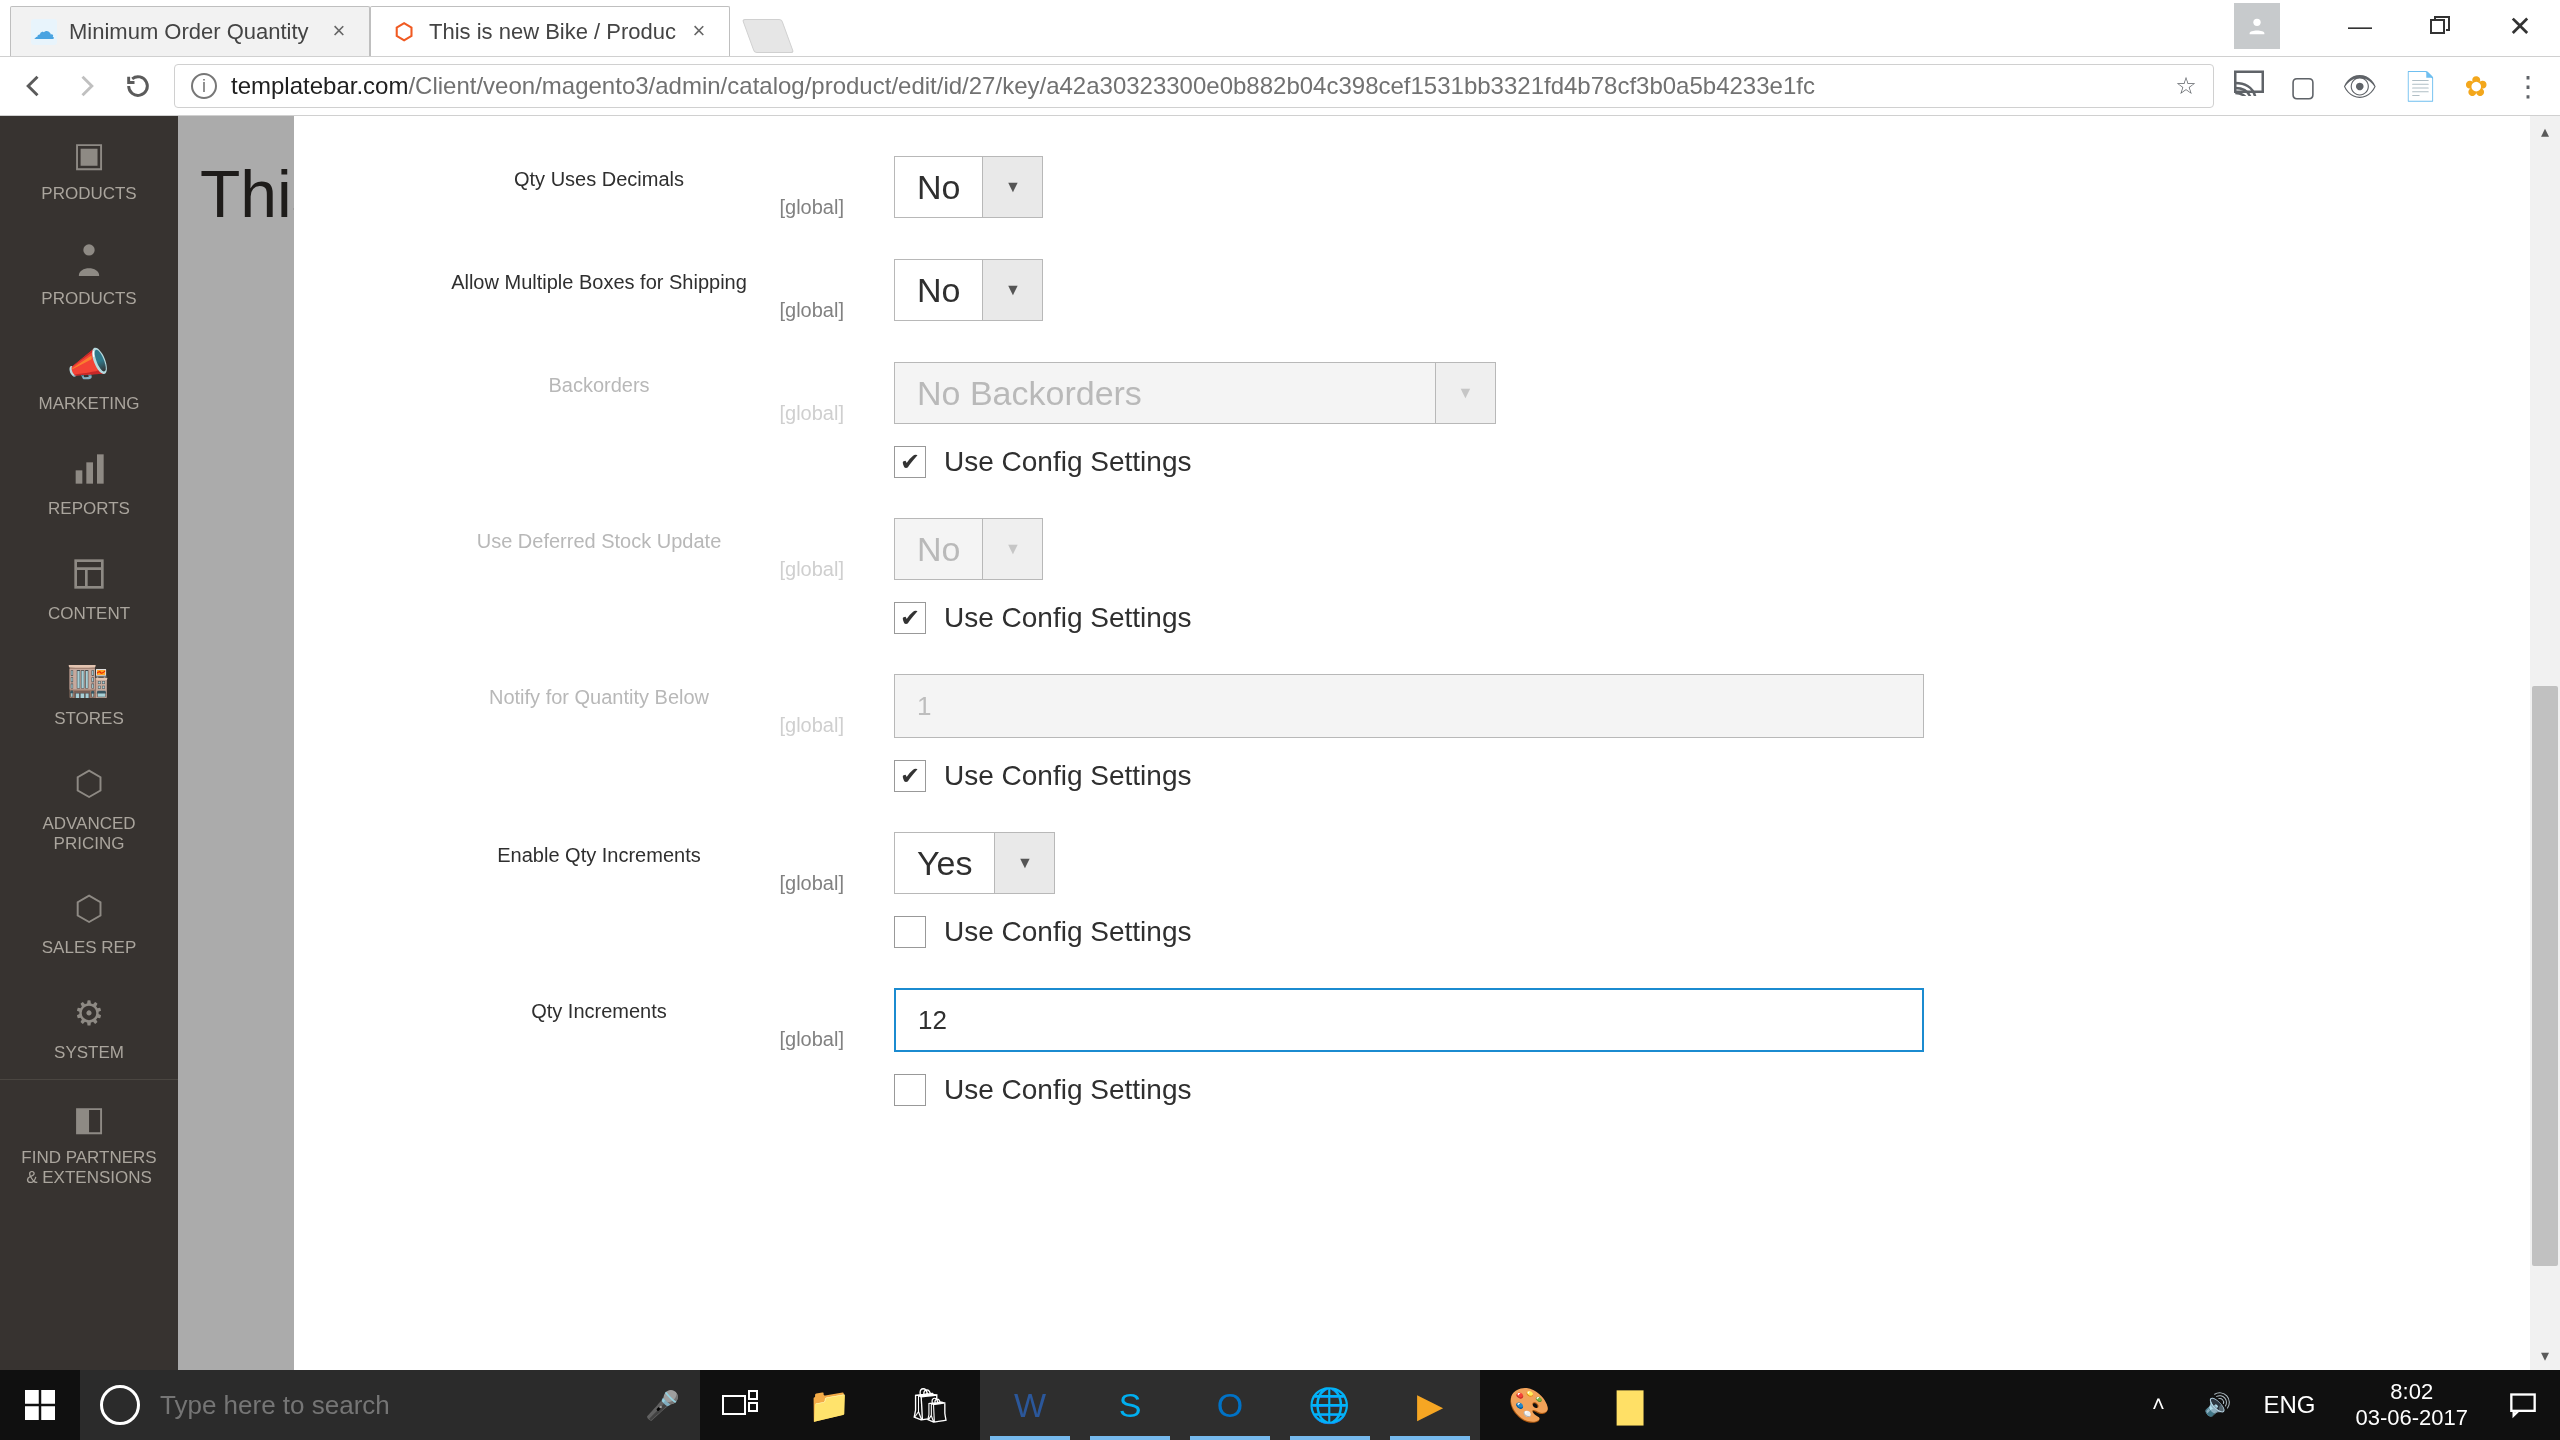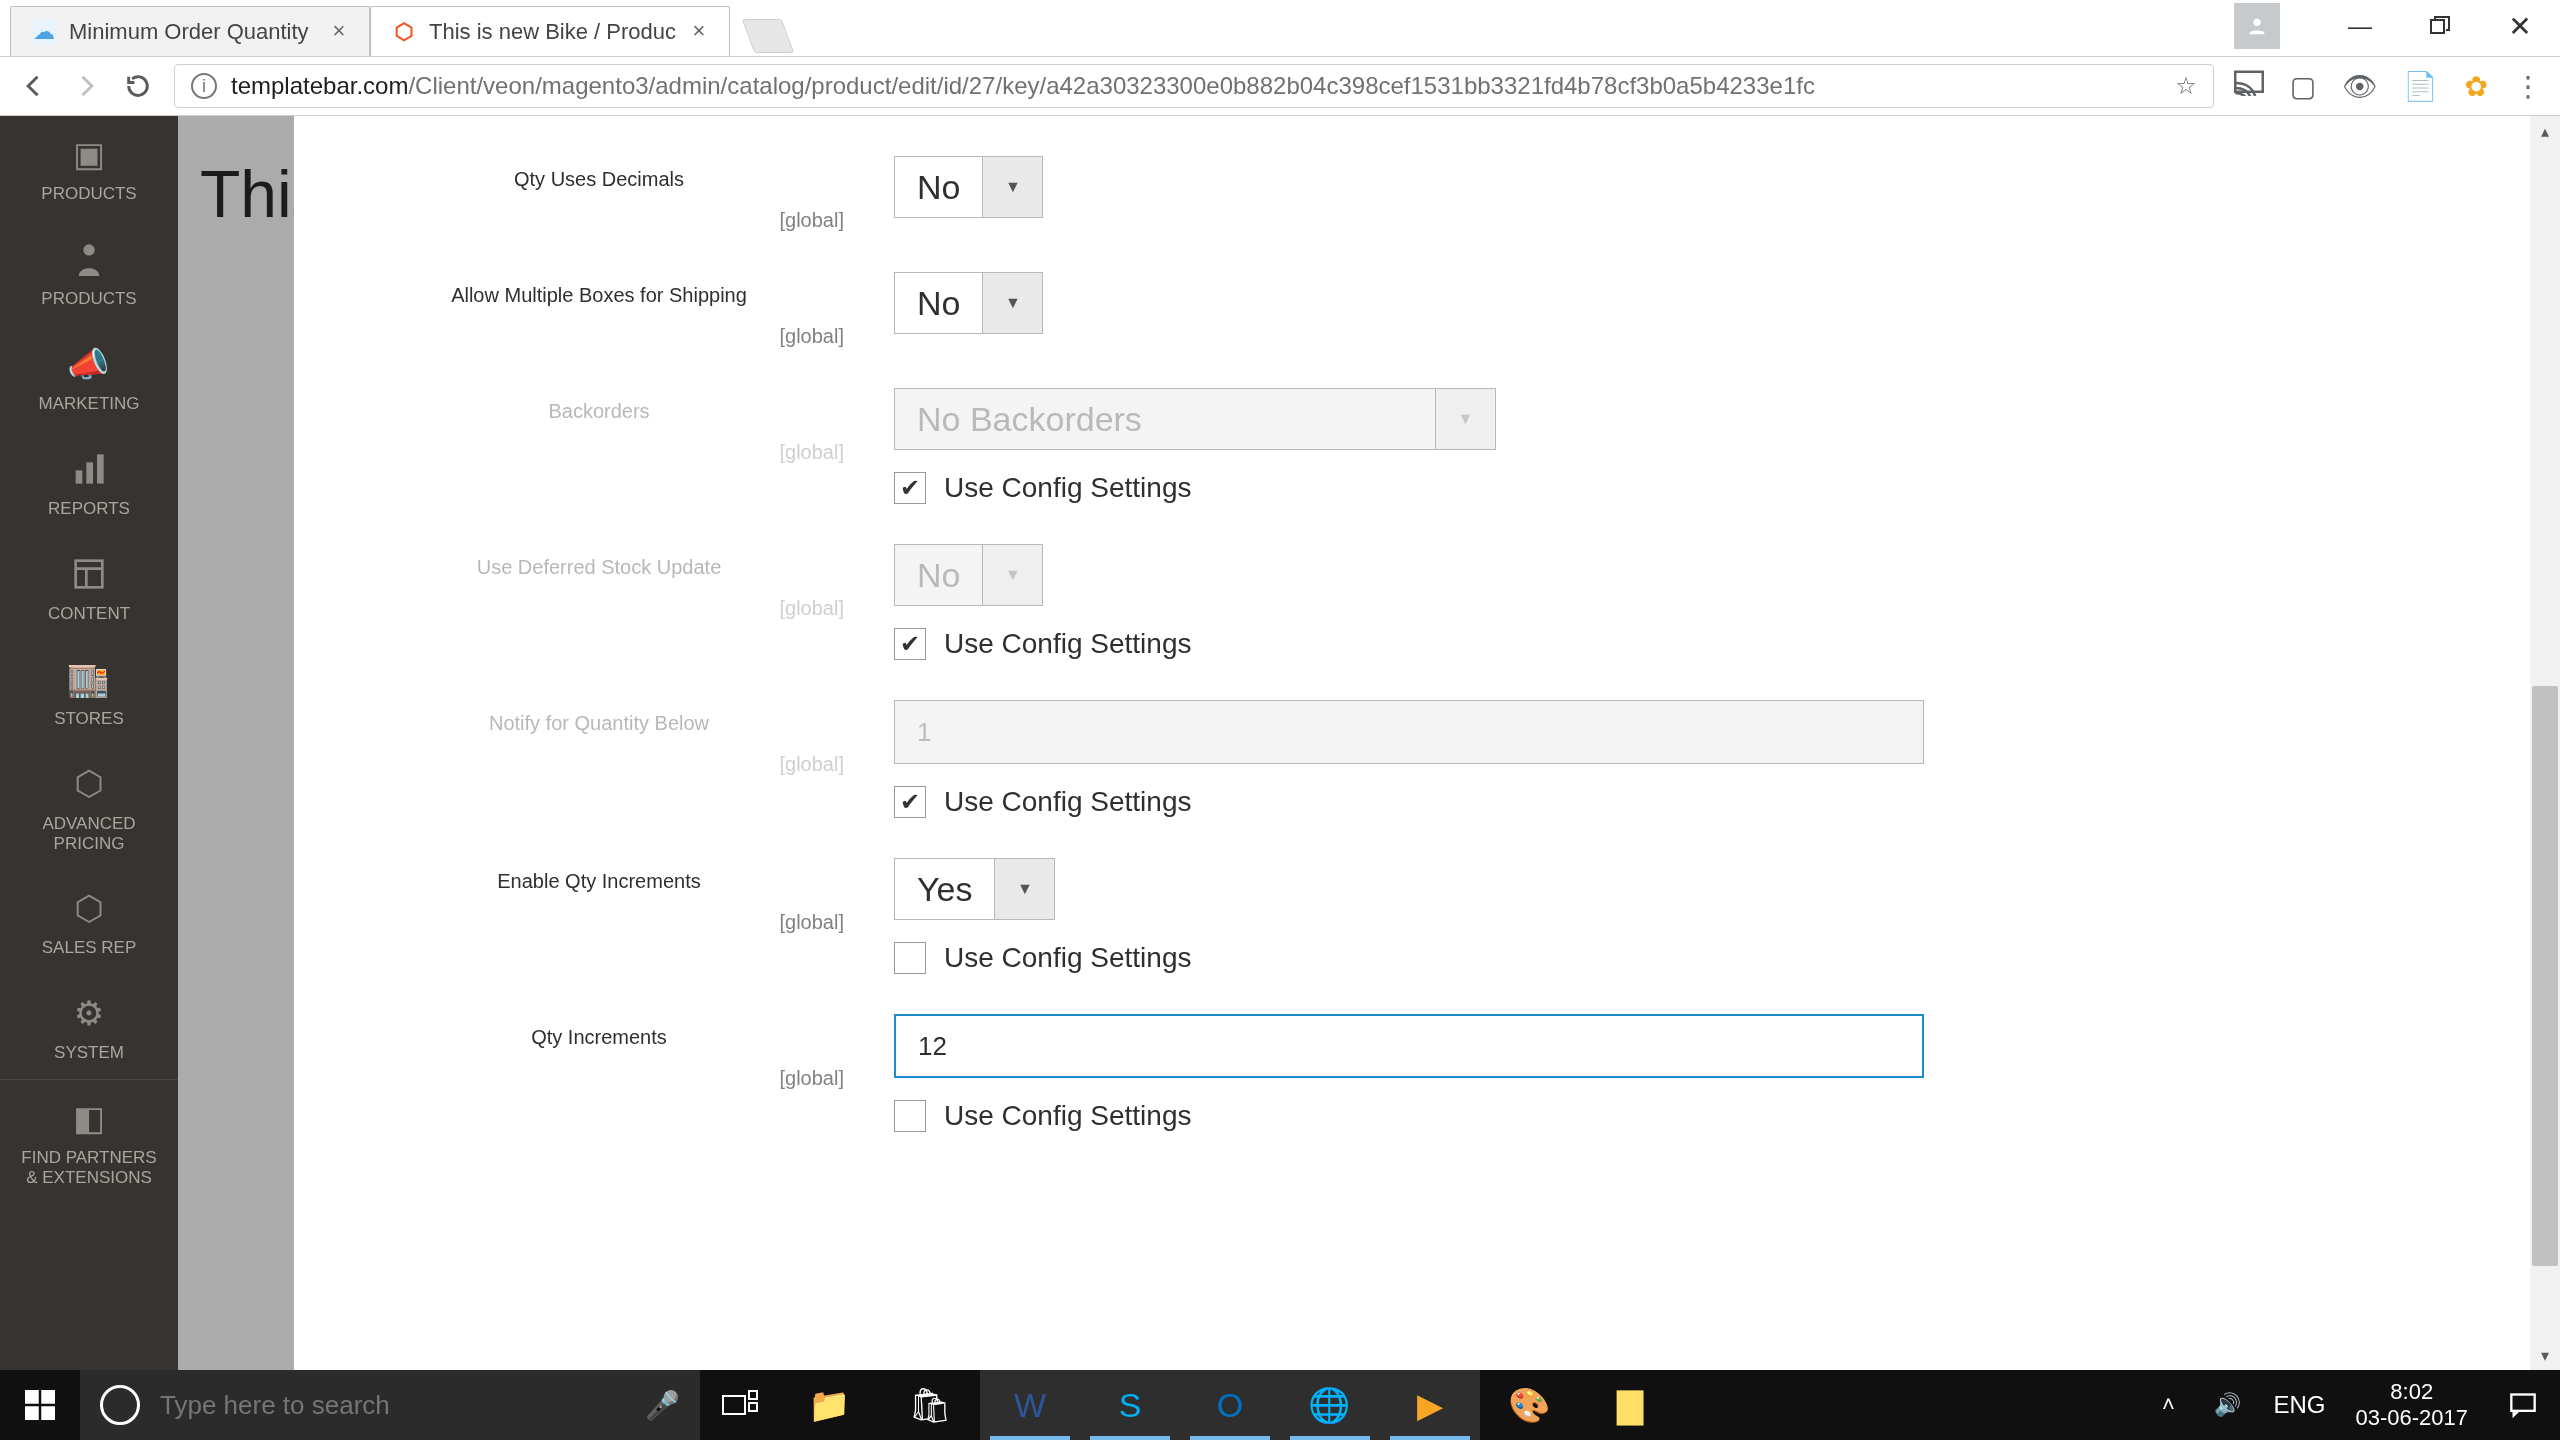--- a/index.html
+++ b/index.html
@@ -51,21 +51,21 @@
   .panel{position:absolute;left:294px;top:0;bottom:0;right:30px;background:#fff;z-index:3;}
   .panel-scroll{position:absolute;right:0;top:0;bottom:0;width:30px;background:#f1f1f1;z-index:4;}
   .panel-scroll .thumb{position:absolute;right:2px;width:26px;background:#c1c1c1;border-radius:2px;}
   .panel-scroll .arrow{position:absolute;left:0;right:0;height:30px;display:flex;align-items:center;justify-content:center;color:#5a5a5a;}
 
   .form{padding:40px 120px 40px 60px;}
   .row{display:flex;align-items:flex-start;margin-bottom:40px;}
   .row .labelcol{width:540px;text-align:right;padding-right:50px;padding-top:12px;}
   .row .labelcol .lbl{font-size:20px;color:#2f2f2f;text-align:center;}
   .row .labelcol.disabled .lbl{color:#b8b8b8;}
-  .row .labelcol .scope{font-size:20px;color:#818181;margin-top:18px;}
+  .row .labelcol .scope{font-size:20px;color:#818181;margin-top:5px;}
   .row .labelcol.disabled .scope{color:#cfcfcf;}
   .row .ctrlcol{flex:1;}
 
   .select{display:inline-flex;align-items:stretch;height:62px;border:1.5px solid #b8b8b8;}
   .select .val{display:flex;align-items:center;padding:0 22px;min-width:70px;font-size:34px;color:#2f2f2f;background:#fff;}
   .select .caret{width:60px;background:#e9e9e9;border-left:1.5px solid #b8b8b8;display:flex;align-items:center;justify-content:center;color:#555;}
   .select.disabled .val{background:#f4f4f4;color:#b9b9b9;}
   .select.disabled .caret{background:#efefef;color:#c6c6c6;}
   .select.wide{width:602px;}
   .select.wide .val{flex:1;}
@@ -88,21 +88,21 @@
   .search input{flex:1;background:transparent;border:none;color:#ccc;font-size:26px;outline:none;}
   .search .mic{color:#bbb;font-size:28px;}
   .taskview{width:80px;display:flex;align-items:center;justify-content:center;}
   .pins{display:flex;align-items:center;gap:0;}
   .pin{width:100px;height:70px;display:flex;align-items:center;justify-content:center;font-size:34px;position:relative;}
   .pin .bar{position:absolute;bottom:0;left:10px;right:10px;height:4px;background:#76b9ed;display:none;}
   .pin.active{background:#2e2e2e;}
   .pin.active .bar{display:block;}
   .tray{margin-left:auto;display:flex;align-items:center;gap:30px;padding-right:12px;color:#fff;font-size:22px;}
   .tray .lang{font-size:24px;}
-  .clock{display:flex;flex-direction:column;align-items:center;line-height:1.2;font-size:22px;}
+  .clock{display:flex;flex-direction:column;align-items:center;line-height:1.2;font-size:22px;margin-left:10px;}
   .notif{width:50px;height:70px;display:flex;align-items:center;justify-content:center;}
   .tray-ic{display:flex;align-items:center;justify-content:center;width:30px;}
 </style>
 </head>
 <body>
 
 <div class="titlebar">
   <div class="tabs">
     <div class="tab">
       <span class="favicon" style="background:#e8f4fc;color:#49a3e1;">☁</span>

